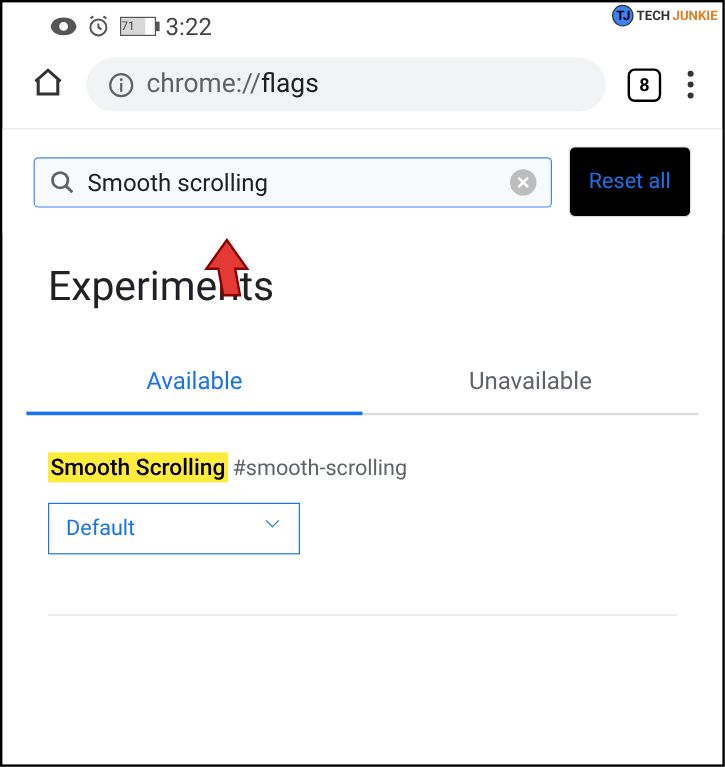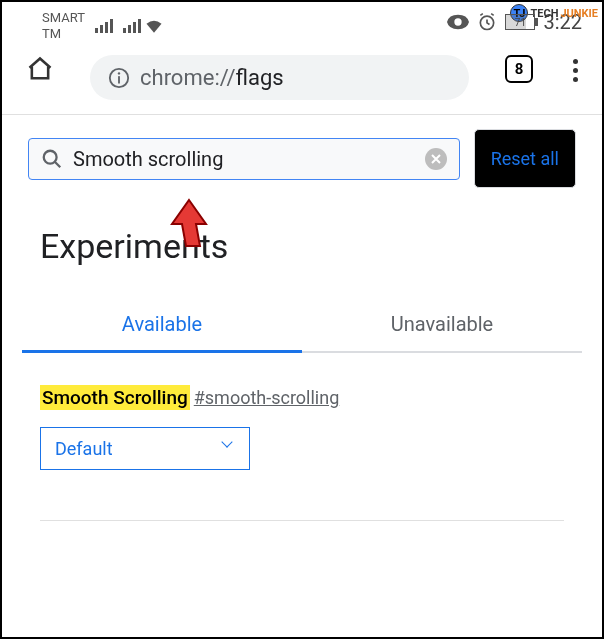--- a/index.html
+++ b/index.html
@@ -6,32 +6,32 @@
   body { background: #fff; width: 604px; height: 639px; border: 2px solid #000; position: relative; overflow: hidden; }
   
   
   .status-bar { display: flex; justify-content: space-between; align-items: flex-start; padding: 8px 20px 4px 40px; font-size: 14px; color: #555; }
   .status-left { display: flex; flex-direction: column; font-size: 13px; line-height: 1.2; }
   .status-right { display: flex; align-items: center; gap: 8px; font-size: 20px; color: #444; }
   .signal-bars { display: flex; align-items: flex-end; gap: 2px; margin-left: 6px; }
   .signal-group { display: flex; align-items: center; gap: 4px; }
   .bar { width: 3px; background: #555; }
   .b1 { height: 5px; } .b2 { height: 8px; } .b3 { height: 11px; } .b4 { height: 14px; }
-  .battery { display: inline-flex; align-items: center; border: 1.5px solid #555; width: 30px; height: 16px; position: relative; font-size: 11px; justify-content: center; }
+  .battery { display: inline-flex; align-items: center; border: 1.5px solid #555; width: 30px; height: 16px; position: relative; font-size: 11px; justify-content: flex-start; }
   .battery::after { content: ''; position: absolute; right: -4px; width: 3px; height: 8px; background: #555; }
   .battery-fill { position: absolute; left: 0; top: 0; bottom: 0; width: 71%; background: rgba(100,100,100,0.25); }
   .batt-text { position: relative; z-index: 1; font-size: 10px; }
   
   
   .watermark { position: absolute; top: 2px; right: 4px; display: flex; align-items: center; gap: 2px; font-size: 11px; font-weight: bold; color: #333; }
   .wm-circle { width: 18px; height: 18px; border-radius: 50%; background: #3b82f6; border: 1.5px solid #333; display: flex; align-items: center; justify-content: center; font-size: 11px; font-weight: bold; color: #000; }
   .wm-orange { color: #e67e22; }
   
   
-  .url-row { display: flex; align-items: flex-start; padding: 10px 20px 14px 24px; gap: 36px; border-bottom: 1px solid #e0e0e0; }
+  .url-row { display: flex; align-items: center; padding: 10px 20px 14px 24px; gap: 18px; border-bottom: 1px solid #e0e0e0; }
   .home-icon svg { width: 28px; height: 28px; }
   .url-bar { flex: 1; background: #f1f3f4; border-radius: 24px; display: flex; align-items: center; padding: 10px 18px; gap: 10px; font-size: 22px; color: #5f6368; }
   .url-prefix { color: #5f6368; }
   .url-main { color: #202124; }
   .tab-count { width: 28px; height: 28px; border: 2.5px solid #000; border-radius: 6px; display: flex; align-items: center; justify-content: center; font-weight: bold; font-size: 15px; }
   .menu-dots { display: flex; flex-direction: column; gap: 4px; padding: 4px; }
   .menu-dots span { width: 5px; height: 5px; background: #333; border-radius: 50%; }
   
   
   .search-row { display: flex; align-items: center; padding: 14px 26px; gap: 14px; background: #fff; position: relative; }
@@ -50,57 +50,36 @@
   
   
   .tabs { display: flex; border-bottom: 2px solid #dadce0; margin: 18px 20px 0 20px; }
   .tab { flex: 1; text-align: center; padding: 14px 0; font-size: 20px; color: #5f6368; cursor: pointer; }
   .tab.active { color: #1a73e8; border-bottom: 3px solid #1a73e8; margin-bottom: -2px; }
   
   
   .flag-entry { padding: 28px 38px; }
   .flag-title { display: inline; background: #ffeb3b; font-size: 19px; font-weight: 500; color: #000; padding: 1px 2px; }
   .flag-desc { margin-top: 10px; font-size: 18px; color: #5f6368; line-height: 1.4; }
-  .flag-hash { margin-top: 6px; font-size: 18px; color: #5f6368; text-decoration: underline; display: inline-block; }
+  .flag-hash { margin-top: 6px; font-size: 18px; color: #5f6368; display: inline-block; }
   .flag-select { margin-top: 18px; border: 1.5px solid #1a73e8; width: 210px; padding: 10px 14px; display: flex; justify-content: space-between; color: #1a73e8; font-size: 18px; cursor: pointer; }
   .chevron { border-left: 1.5px solid #1a73e8; border-bottom: 1.5px solid #1a73e8; width: 8px; height: 8px; transform: rotate(-45deg); margin-right: 4px; }
   
   .divider { border-top: 1px solid #e0e0e0; margin: 22px 38px 0 38px; }
 </style>
 </head>
 <body>
 
 <div class="watermark">
   <span class="wm-circle">TJ</span>
   <span>TECH</span>
     <span class="wm-orange">JUNKIE</span>
 </div>
 
 <div class="status-bar">
-  <div class="signal-group">
-    <div class="status-left">
-      <span>SMART</span>
-      <span>TM</span>
-    </div>
-    <div class="signal-bars">
-      <div class="bar b1"></div>
-        <div class="bar b2"></div>
-        <div class="bar b3"></div>
-        <div class="bar b4"></div>
-    </div>
-    <div class="signal-bars">
-      <div class="bar b1"></div>
-        <div class="bar b2"></div>
-        <div class="bar b3"></div>
-        <div class="bar b4"></div>
-    </div>
-    <svg width="18" height="14" viewBox="0 0 24 18">
-        <path d="M12 18 L2 6 Q12 -2 22 6 Z" fill="#555"></path>
-      </svg>
-  </div>
   <div class="status-right">
     <svg width="22" height="16" viewBox="0 0 24 16">
         <path d="M12 0 Q2 0 0 8 Q2 16 12 16 Q22 16 24 8 Q22 0 12 0 Z M12 12 A4 4 0 1 1 12 4 A4 4 0 1 1 12 12" fill="#555"></path>
       </svg>
     <svg width="20" height="20" viewBox="0 0 24 24">
         <circle cx="12" cy="13" r="8" fill="none" stroke="#555" stroke-width="2"></circle>
         <path d="M12 9 L12 13 L15 15 M4 4 L7 2 M20 4 L17 2" stroke="#555" stroke-width="2" fill="none"></path>
       </svg>
     <span class="battery">
       <span class="battery-fill"></span>

